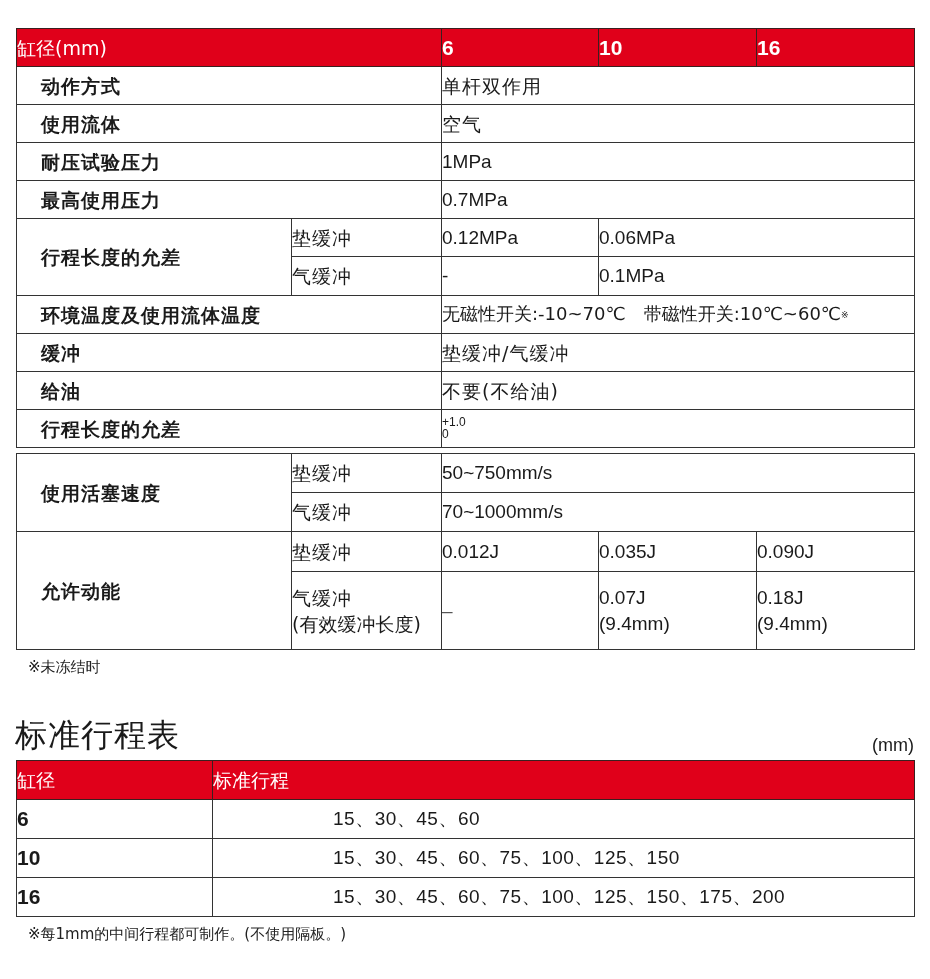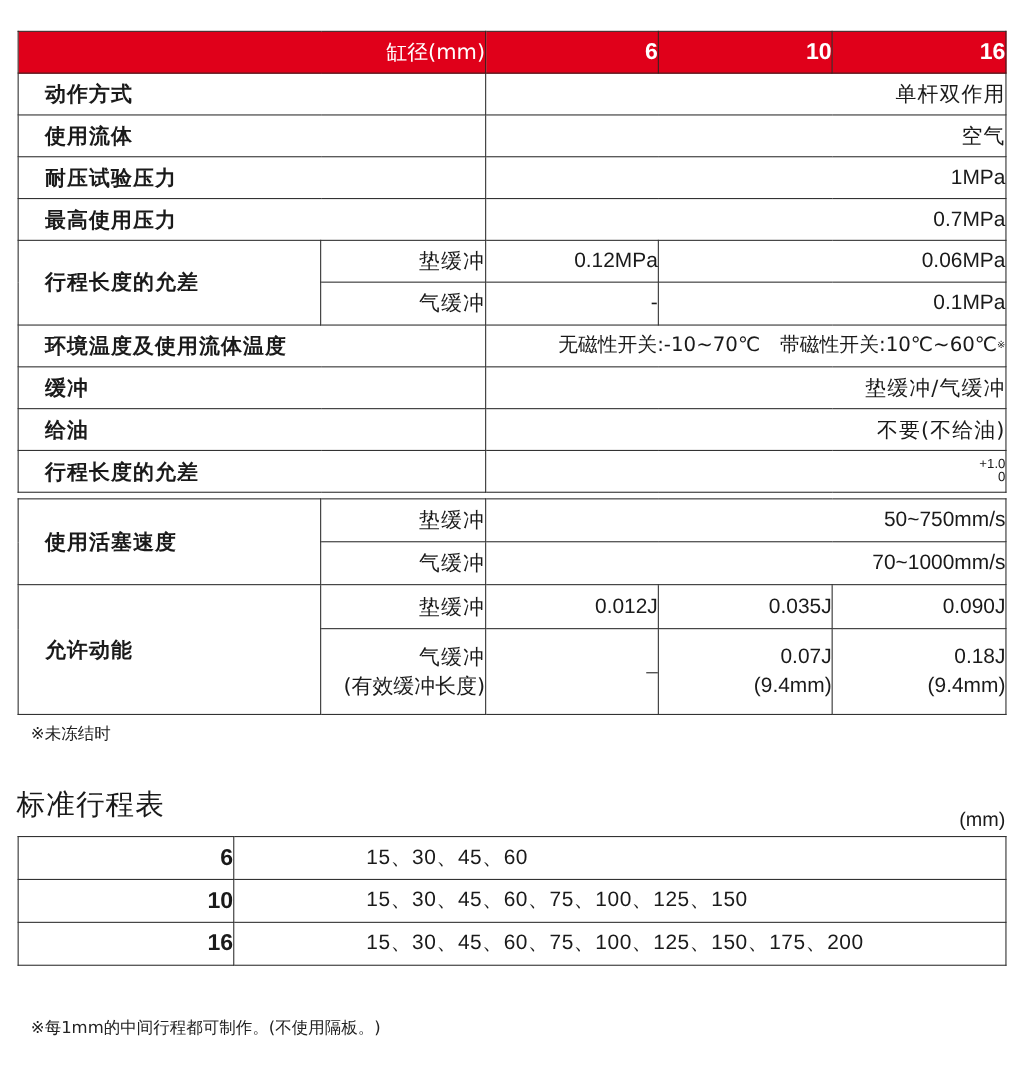--- a/index.html
+++ b/index.html
@@ -1,29 +1,29 @@
 <!DOCTYPE html>
 <html><head>
   <meta charset="utf-8">
   <style>
     html, body { margin: 0; padding: 0; background: #ffffff; }
     body { width: 930px; height: 979px; position: relative; overflow: hidden;
            font-family: "DejaVu Sans", "Liberation Sans", sans-serif; color: #1a1a1a; }
     table { border-collapse: collapse; table-layout: fixed; position: absolute; }
-    td { border: 1.5px solid #333; padding: 0; text-align: right; vertical-align: middle;
+    td { border: 1.5px solid #333; padding: 0; text-align: left; vertical-align: middle;
          font-size: 19px; line-height: 22px; }
     td.hdr { background: #e0001a; color: #ffffff; border-color: #3a2020; }
     td.hdr.sep { border-left: 1px solid #f3c0c0; }
     td.num-b { font-weight: bold; font-family: "Liberation Sans", sans-serif; font-size: 21px; }
     td.lbl { text-align: left; padding-left: 24px; font-weight: bold; font-size: 19px; letter-spacing: 1px; }
     td.sub { font-size: 19px; letter-spacing: 1px; }
     td.val { font-family: "Liberation Sans", sans-serif; font-size: 19px; }
     .tol { display: inline-block; font-family: "Liberation Sans", sans-serif; font-size: 12px; line-height: 12px; }
     .note { position: absolute; font-size: 15px; color: #222; margin-left: 12px; }
-    .title { position: absolute; font-size: 26px; font-weight: normal; color: #1a1a1a; letter-spacing: 1px; }
+    .title { position: absolute; font-size: 32px; font-weight: normal; color: #1a1a1a; letter-spacing: 1px; }
     .unit { position: absolute; font-family: "Liberation Sans", sans-serif; font-size: 18px; }
     td.stroke { text-align: left; padding-left: 120px; font-family: "Liberation Sans", sans-serif; font-size: 19px; letter-spacing: 0.5px; }
     .mark { font-size: 9px; vertical-align: middle; }
   </style>
 </head>
 <body>
 
 <table style="left:16px; top:28px; width:898px;">
   <colgroup>
     <col style="width:275px">
@@ -139,20 +139,24 @@
 
 <div class="title" style="left:15px; top:714px;">标准行程表</div>
 <div class="unit" style="right:16px; top:735px;">(mm)</div>
 
 <table style="left:16px; top:760px; width:898px;">
   <colgroup>
     <col style="width:196px">
       <col style="width:702px">
   </colgroup>
   <tbody>
+      <tr style="height:39px">
+    <td class="hdr">缸径</td>
+    <td class="hdr sep">标准行程</td>
+  </tr>
   <tr style="height:39px">
     <td class="num-b">6</td>
     <td class="stroke">15、30、45、60</td>
   </tr>
   <tr style="height:39px">
     <td class="num-b">10</td>
     <td class="stroke">15、30、45、60、75、100、125、150</td>
   </tr>
   <tr style="height:39px">
     <td class="num-b">16</td>

